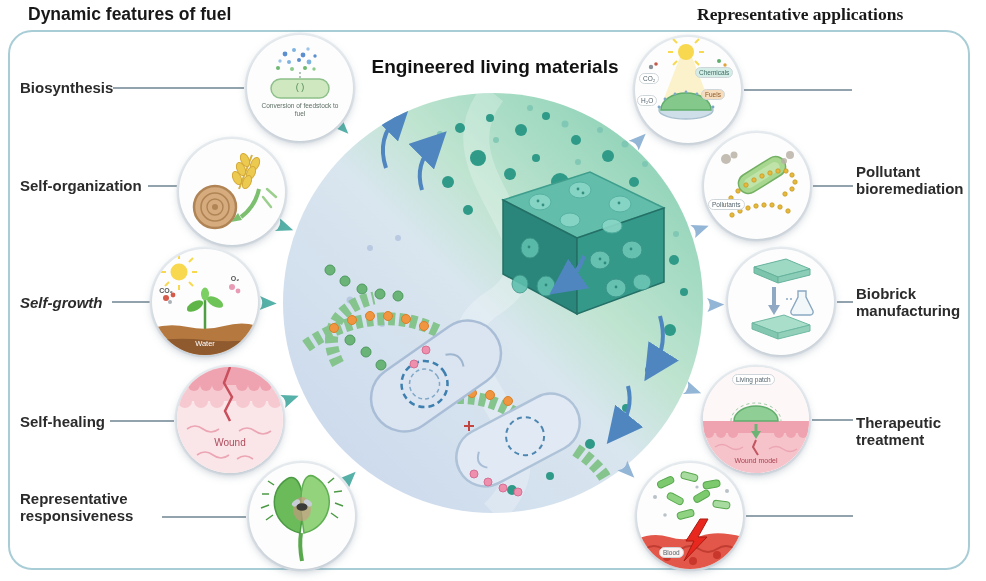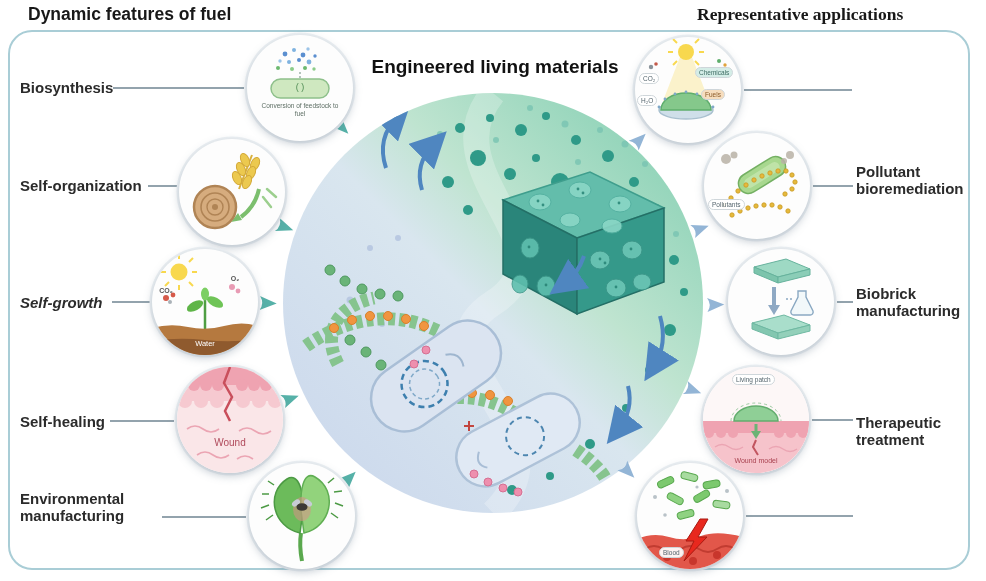--- a/index.html
+++ b/index.html
@@ -226,21 +226,21 @@
 
   <div class="lbl" style="left:20px;top:177px;width:150px;">Self-organization</div>
   <div class="line" style="left:148px;top:185px;width:29px;"></div>
 
   <div class="lbl" style="left:20px;top:294px;width:150px;font-style:italic;">Self-growth</div>
   <div class="line" style="left:112px;top:301px;width:38px;"></div>
 
   <div class="lbl" style="left:20px;top:413px;width:150px;">Self-healing</div>
   <div class="line" style="left:110px;top:420px;width:64px;"></div>
 
-  <div class="lbl" style="left:20px;top:490px;width:135px;">Environmental manufacturing</div>
+  <div class="lbl" style="left:20px;top:490px;width:135px;">Representative responsiveness</div>
   <div class="line" style="left:162px;top:516px;width:84px;"></div>
 
   <div class="line" style="left:744px;top:89px;width:108px;"></div>
 
   <div class="line" style="left:813px;top:185px;width:40px;"></div>
   <div class="lbl" style="left:856px;top:163px;width:118px;">Pollutant bioremediation</div>
 
   <div class="line" style="left:837px;top:301px;width:16px;"></div>
   <div class="lbl" style="left:856px;top:285px;width:118px;">Biobrick manufacturing</div>
 

